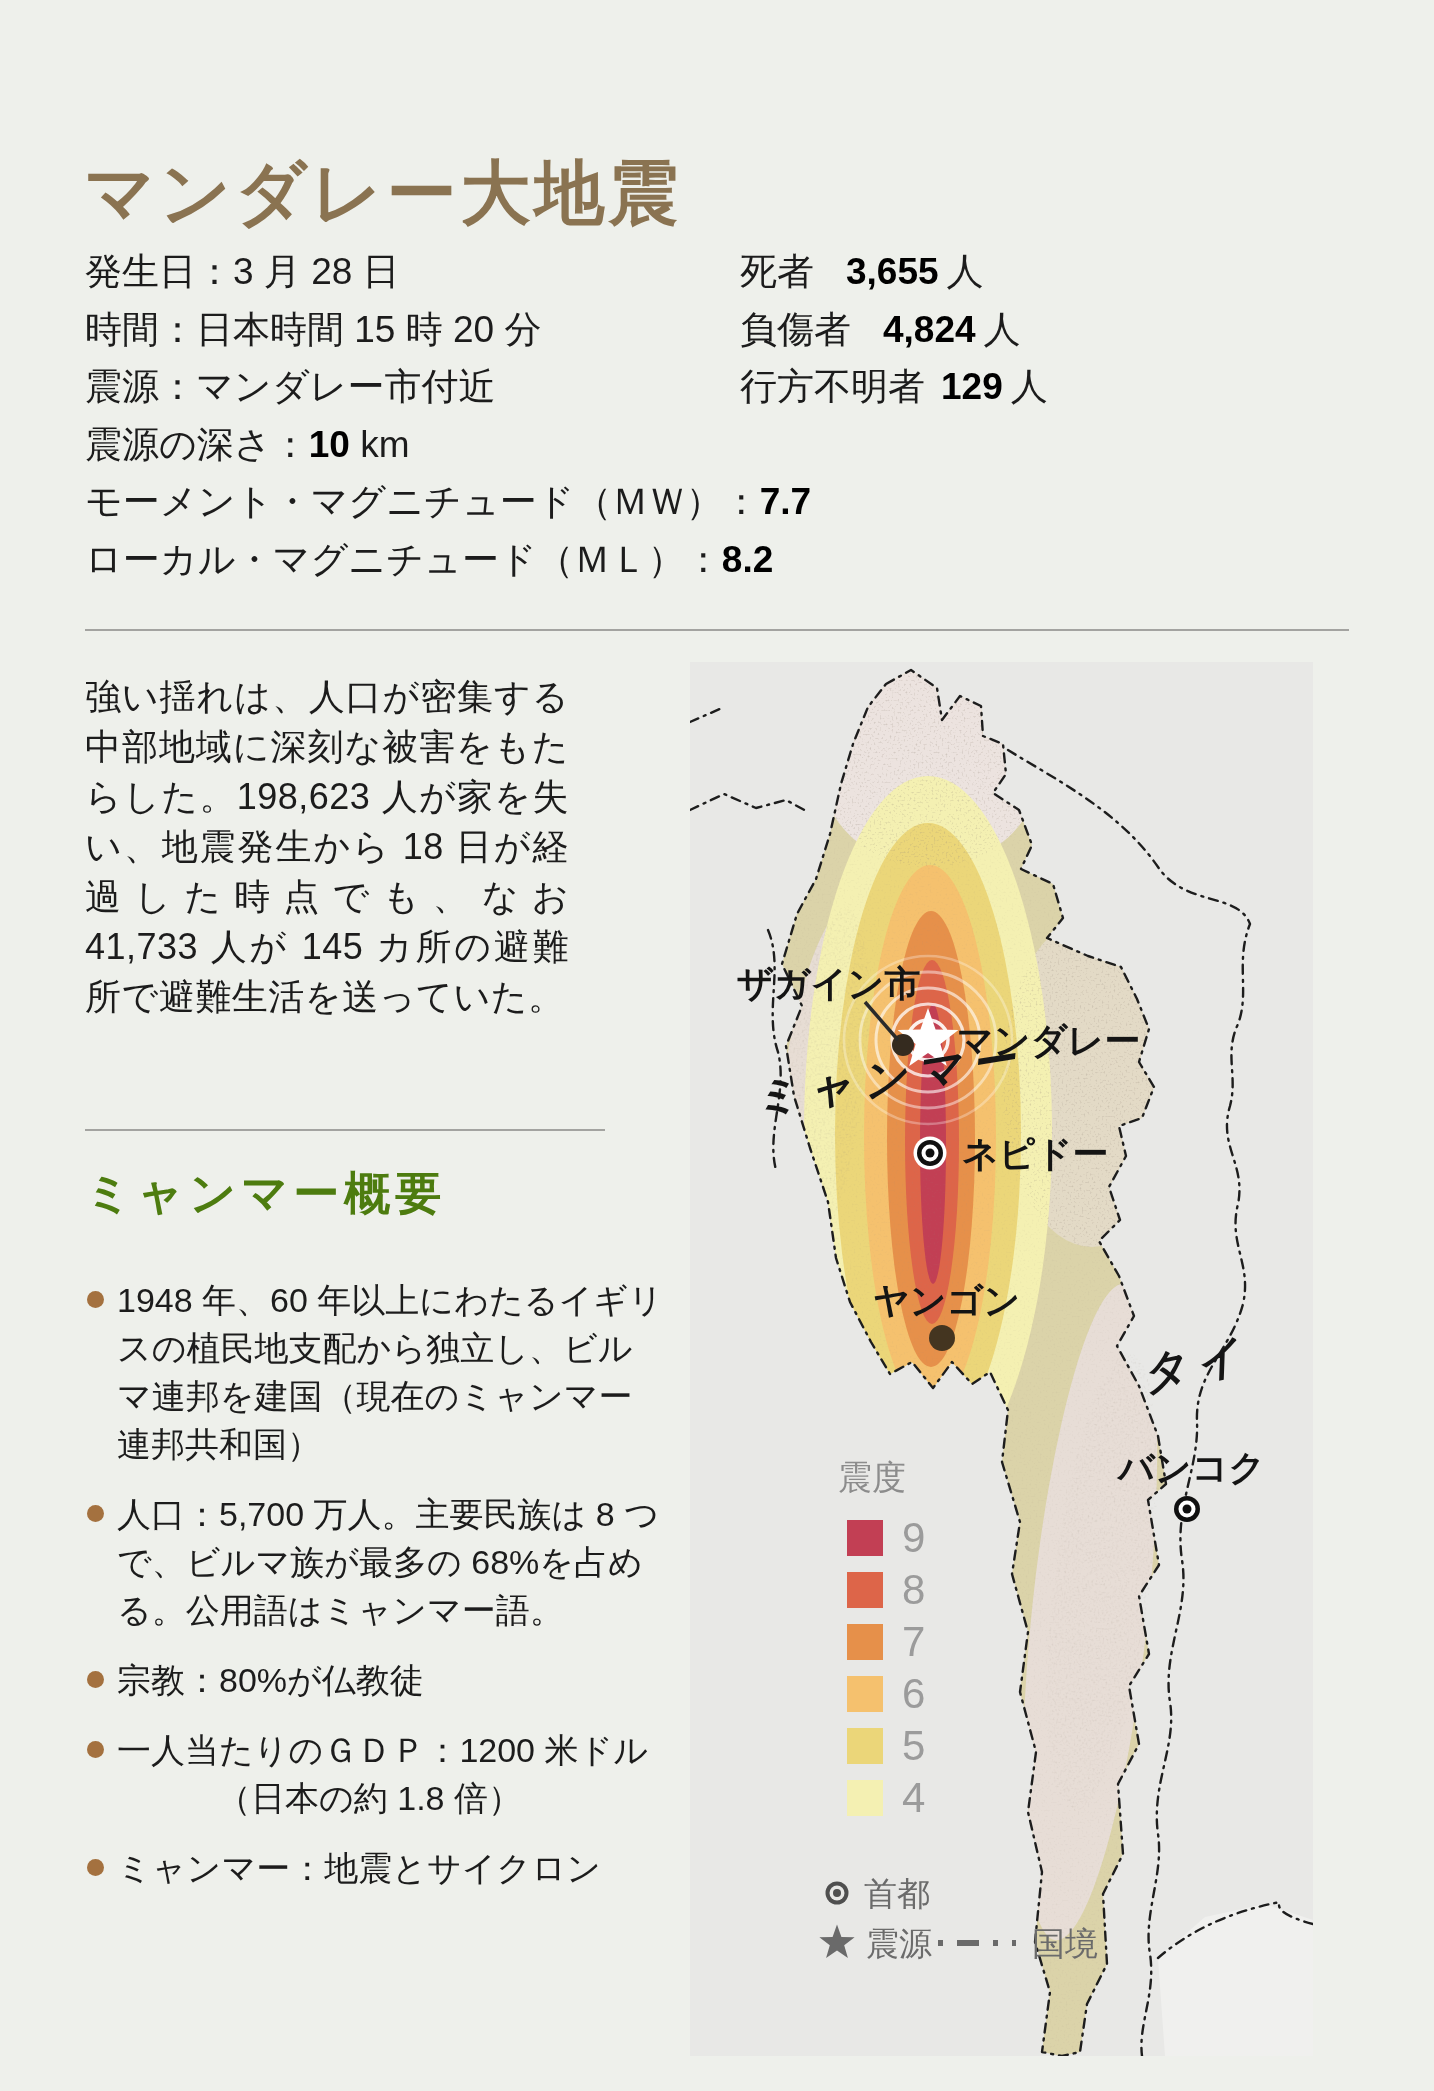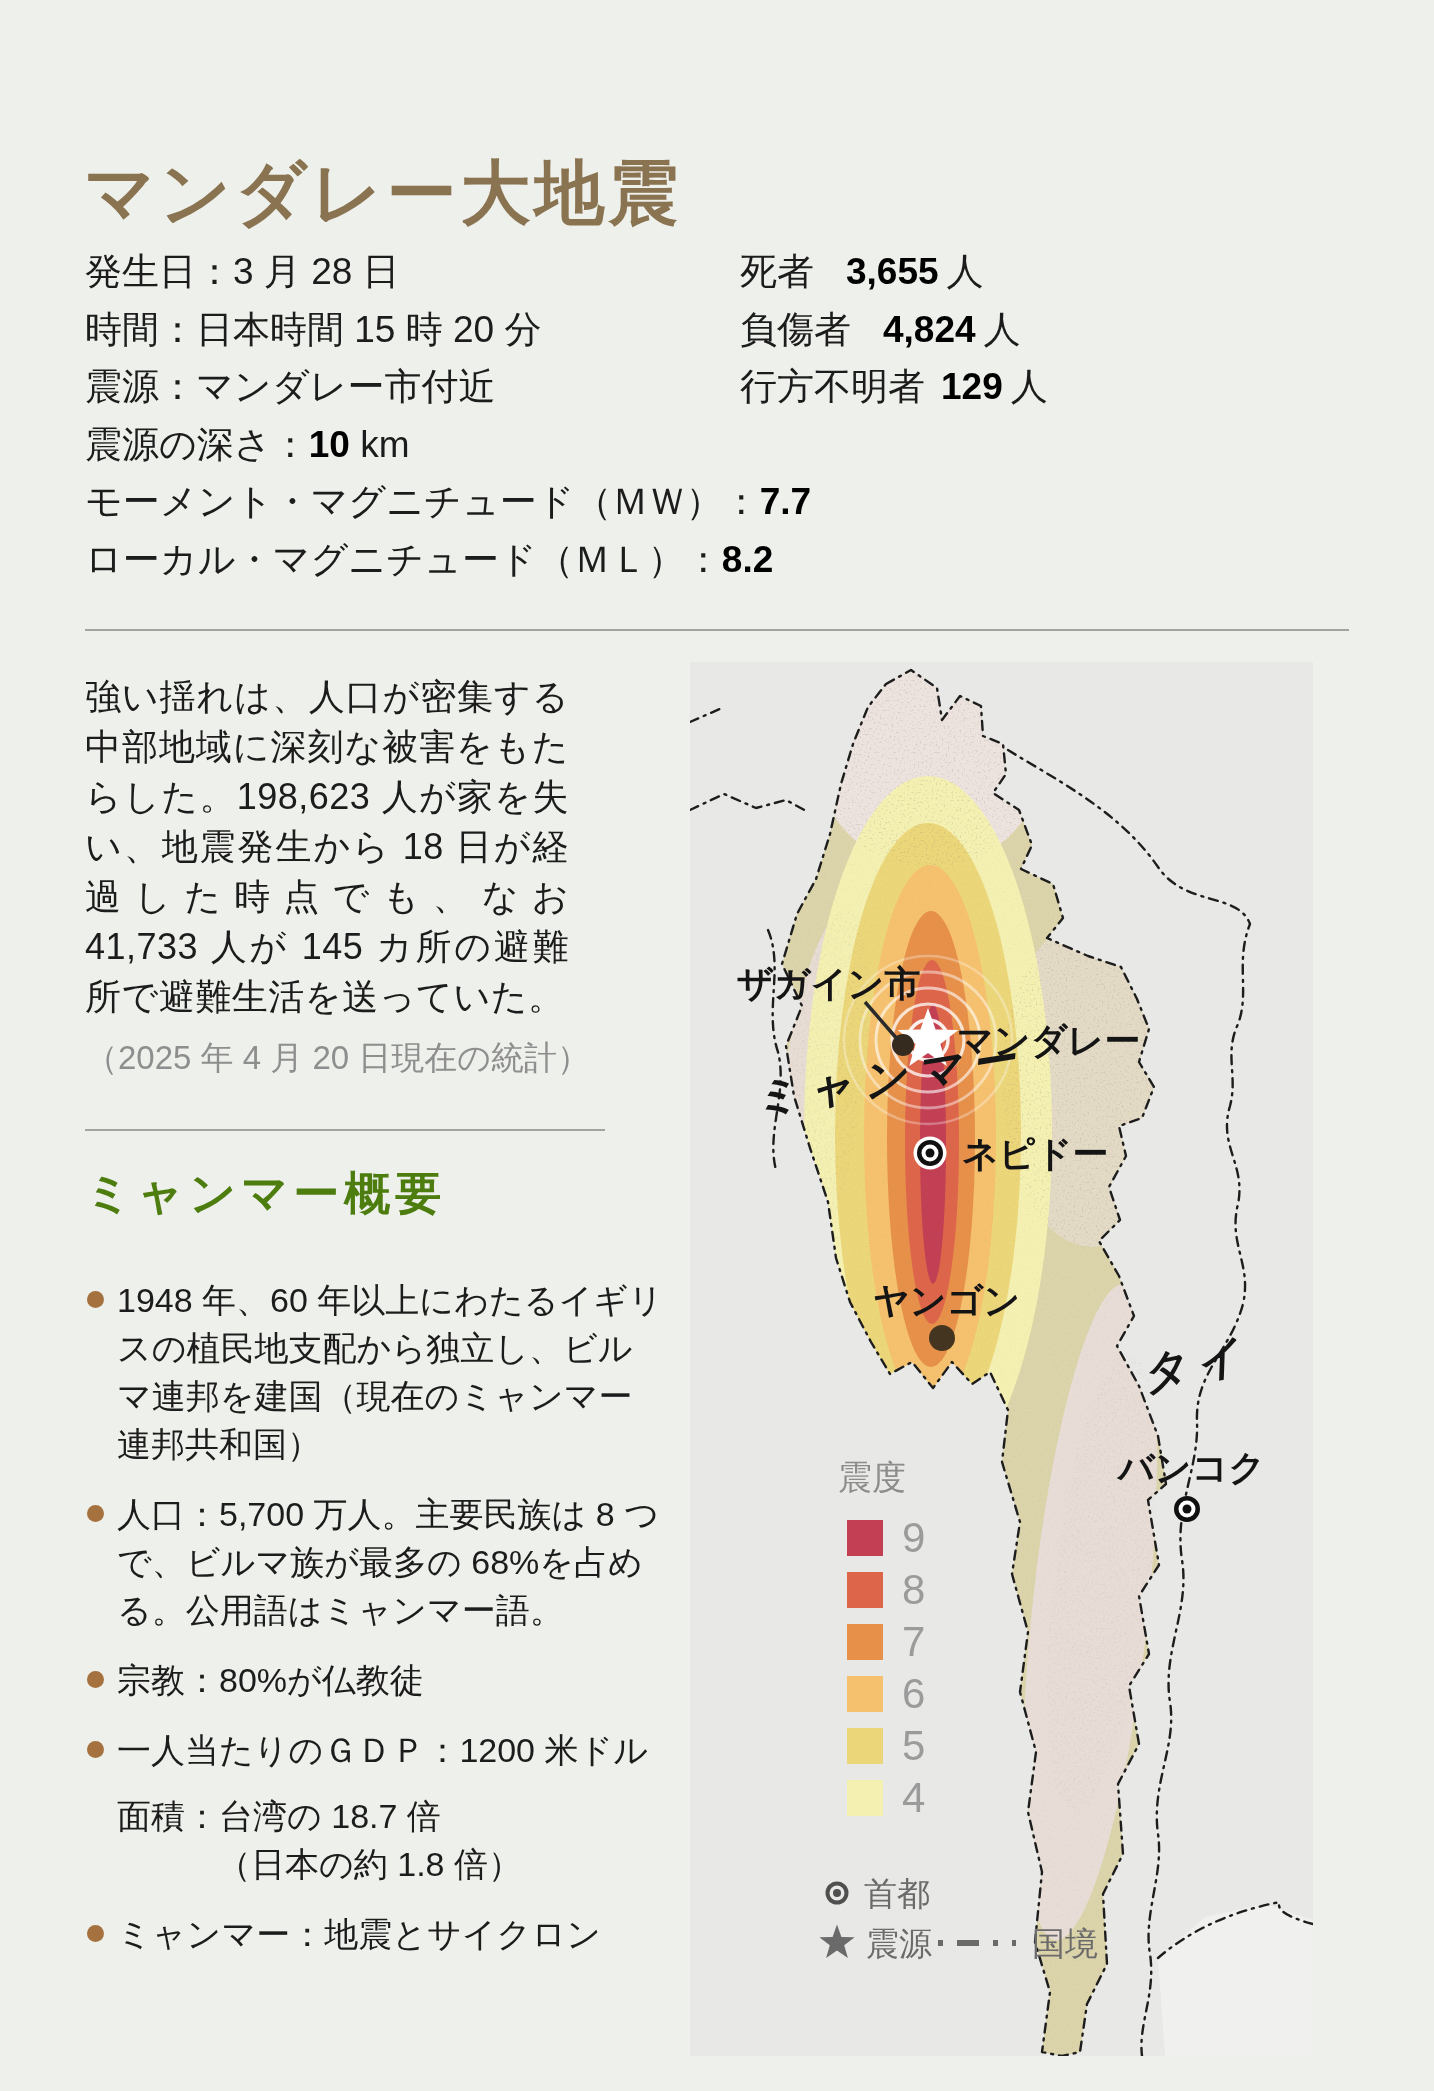--- a/index.html
+++ b/index.html
@@ -55,33 +55,31 @@
 
   <div class="facts-right">
     <div class="fline"><span class="flabel">死者</span><span class="red">3,655</span><span class="unit">人</span></div>
     <div class="fline"><span class="flabel">負傷者</span><span class="red">4,824</span><span class="unit">人</span></div>
     <div class="fline"><span class="flabel">行方不明者</span><span class="red">129</span><span class="unit">人</span></div>
   </div>
 
   <div class="divider d1"></div>
 
   <p class="impact">強い揺れは、人口が密集する中部地域に深刻な被害をもたらした。198,623 人が家を失い、地震発生から 18 日が経過した時点でも、なお 41,733 人が 145 カ所の避難所で避難生活を送っていた。</p>
-  <p class="note">（2025 年 4 月 20 日現在の統計）</p>
 
   <div class="divider d2"></div>
 
   <h2 class="overview-h">ミャンマー概要</h2>
 
   <ul class="bullets">
     <li><span>1948 年、60 年以上にわたるイギリスの植民地支配から独立し、ビルマ連邦を建国（現在のミャンマー連邦共和国）</span></li>
     <li><span>人口：5,700 万人。主要民族は 8 つで、ビルマ族が最多の 68%を占める。公用語はミャンマー語。</span></li>
     <li><span>宗教：80%が仏教徒</span></li>
     <li>
       <span>一人当たりのＧＤＰ：1200 米ドル</span>
-      <div class="sub1">面積：台湾の 18.7 倍</div>
       <div class="sub2">（日本の約 1.8 倍）</div>
     </li>
     <li><span>ミャンマー：地震とサイクロン</span></li>
   </ul>
 
   <div class="map-panel">
     <svg viewBox="0 0 623 1394" width="623" height="1394">
       <defs>
         <filter id="speckle" x="-5%" y="-5%" width="110%" height="110%">
           <feTurbulence type="fractalNoise" baseFrequency="0.5" numOctaves="2" seed="11" result="n"></feTurbulence>

